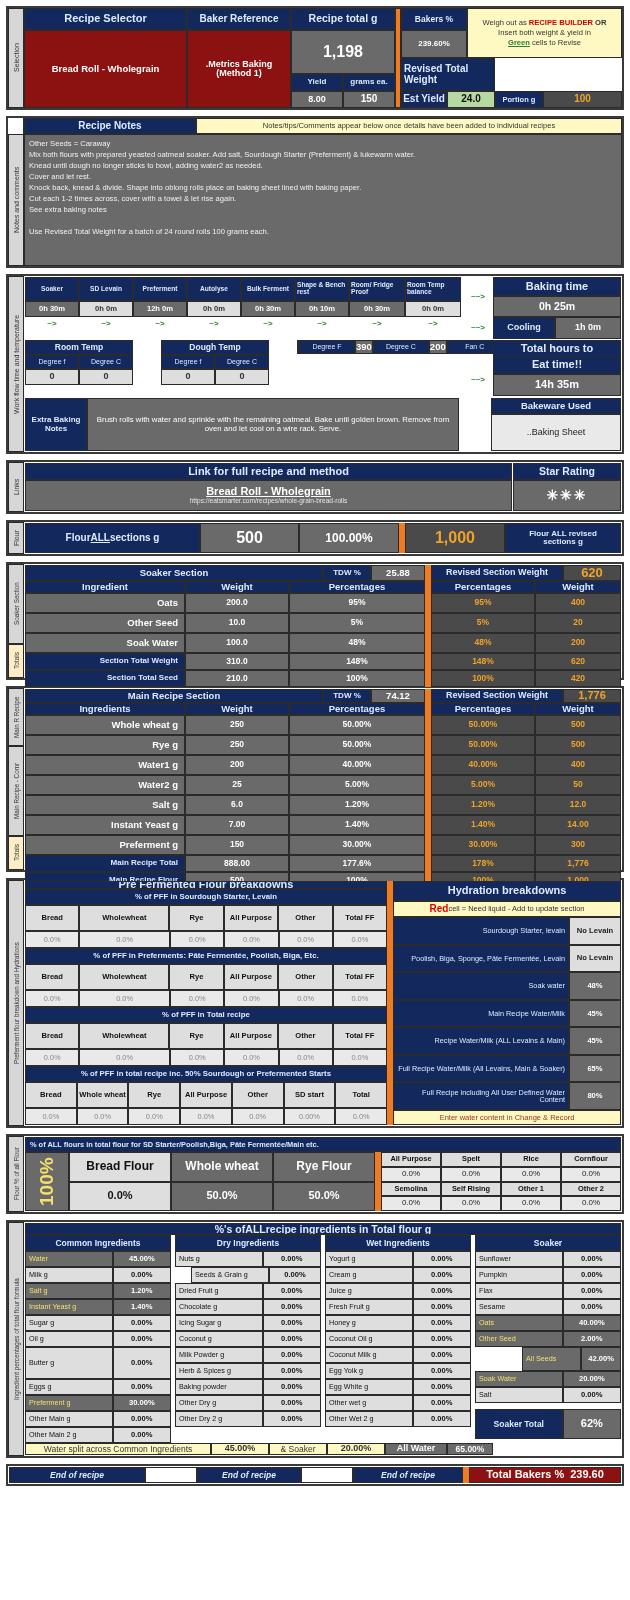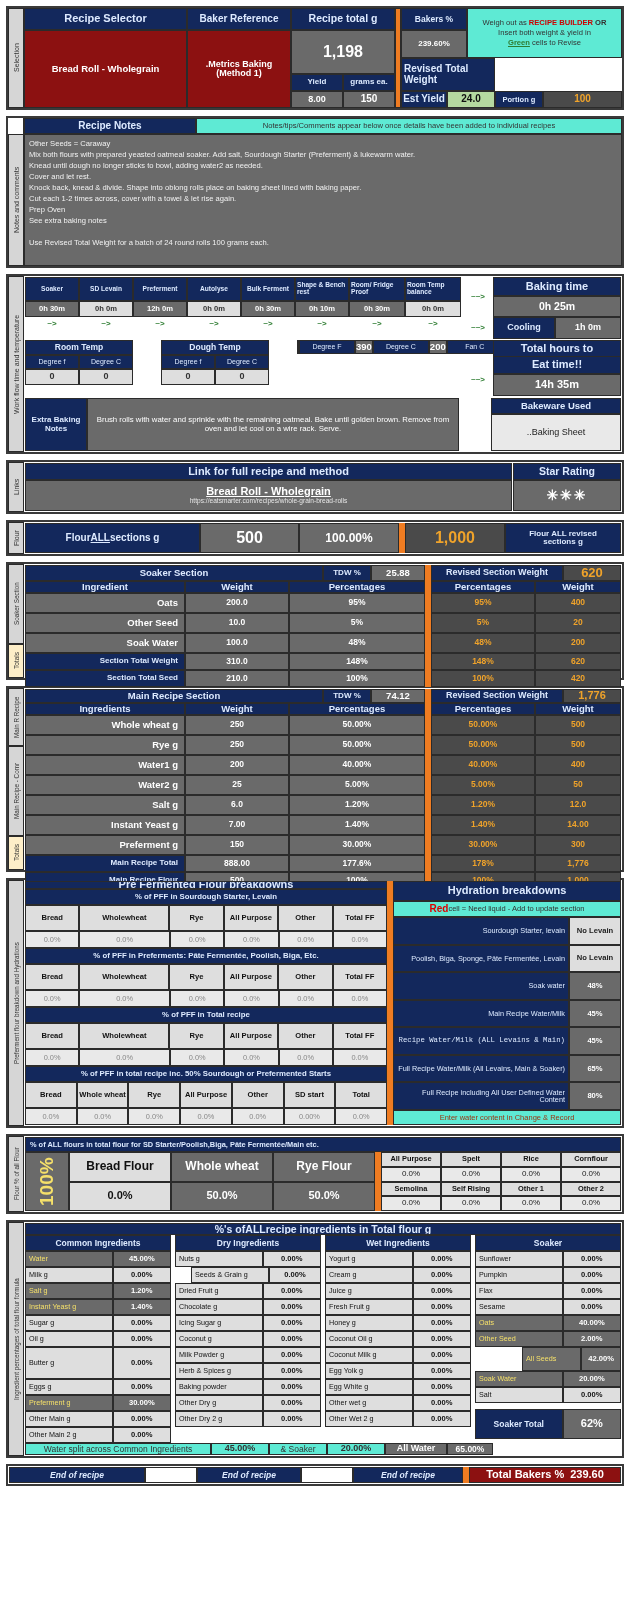--- a/index.html
+++ b/index.html
@@ -12,21 +12,21 @@
     overflow: hidden;
   }
   .page { width:630px; height:1600px; padding: 6px 6px 4px 6px; background:#fff; }
 
   
   .navy   { background:#13285c; color:#ddeaff; }
   .grey   { background:#6a6a6a; color:#ffffff; }
   .dgrey  { background:#4a4a4a; color:#f0a32a; }
   .ltgrey { background:#dedede; color:#333; }
   .ltgrey2{ background:#e9e9e9; color:#555; }
-  .cream  { background:#5eead4; color:#333; }
+  .cream  { background:#fef9c3; color:#333; }
   .green  { background:#b5d9a0; color:#111; }
   .maroon { background:#8c1111; color:#fff; }
   .orangebar { background:#ef7c22; }
 
   .b  { font-weight:bold; }
   .l  { text-align:left; }
 
   .cell { display:flex; align-items:center; justify-content:center;
           border:1px solid #2b2b2b; overflow:hidden; line-height:1.05; }
 
@@ -120,21 +120,20 @@
     </div>
     <div class="row" style="flex:1;">
       <div class="vtab" style="width:16px;">Notes and comments</div>
       <div class="grey" style="flex:1; border:1px solid #2b2b2b; padding:3px 0 0 0;">
         <div class="noteline">Other Seeds = Caraway</div>
         <div class="noteline">Mix both flours with prepared yeasted oatmeal soaker. Add salt, Sourdough Starter (Preferment) &amp; lukewarm water.</div>
         <div class="noteline">Knead until dough no longer sticks to bowl, adding water2 as needed.</div>
         <div class="noteline">Cover and let rest.</div>
         <div class="noteline">Knock back, knead &amp; divide. Shape into oblong rolls place on baking sheet lined with baking paper.</div>
         <div class="noteline">Cut each 1-2 times across, cover with a towel &amp; let rise again.</div>
-        <div class="noteline">Prep Oven</div>
         <div class="noteline">See extra baking notes</div>
         <div class="noteline" style="height:11px;"></div>
         <div class="noteline">Use Revised Total Weight for a batch of 24 round rolls 100 grams each.</div>
       </div>
     </div>
   </div>
 
   <div style="height:6px;"></div>
 
   <div class="outer" style="height:180px; display:flex;">
@@ -575,21 +574,21 @@
             </div>
             <div class="row" style="flex: 1 1 0%;">
               <div class="cell navy" style="flex: 1 1 0%; font-size: 7.3px; justify-content: flex-end; text-align: right; padding: 0px 3px;">Soak water</div>
               <div class="cell b grey" style="width: 52px; font-size: 7.6px;">48%</div>
             </div>
             <div class="row" style="flex: 1 1 0%;">
               <div class="cell navy" style="flex: 1 1 0%; font-size: 7.3px; justify-content: flex-end; text-align: right; padding: 0px 3px;">Main Recipe Water/Milk</div>
               <div class="cell b grey" style="width: 52px; font-size: 7.6px;">45%</div>
             </div>
             <div class="row" style="flex: 1 1 0%;">
-              <div class="cell navy" style="flex: 1 1 0%; font-size: 7.3px; justify-content: flex-end; text-align: right; padding: 0px 3px; font-family: Liberation Mono, monospace;">Recipe Water/Milk (ALL Levains &amp; Main)</div>
+              <div class="cell navy" style="flex: 1 1 0%; font-size: 7.3px; justify-content: flex-end; text-align: right; padding: 0px 3px;">Recipe Water/Milk (ALL Levains &amp; Main)</div>
               <div class="cell b grey" style="width: 52px; font-size: 7.6px;">45%</div>
             </div>
             <div class="row" style="flex: 1 1 0%;">
               <div class="cell navy" style="flex: 1 1 0%; font-size: 7.3px; justify-content: flex-end; text-align: right; padding: 0px 3px;">Full Recipe Water/Milk (All Levains, Main &amp; Soaker)</div>
               <div class="cell b grey" style="width: 52px; font-size: 7.6px;">65%</div>
             </div>
             <div class="row" style="flex: 1 1 0%;">
               <div class="cell navy" style="flex: 1 1 0%; font-size: 7.3px; justify-content: flex-end; text-align: right; padding: 0px 3px;">Full Recipe including All User Defined Water Content</div>
               <div class="cell b grey" style="width: 52px; font-size: 7.6px;">80%</div>
             </div>

